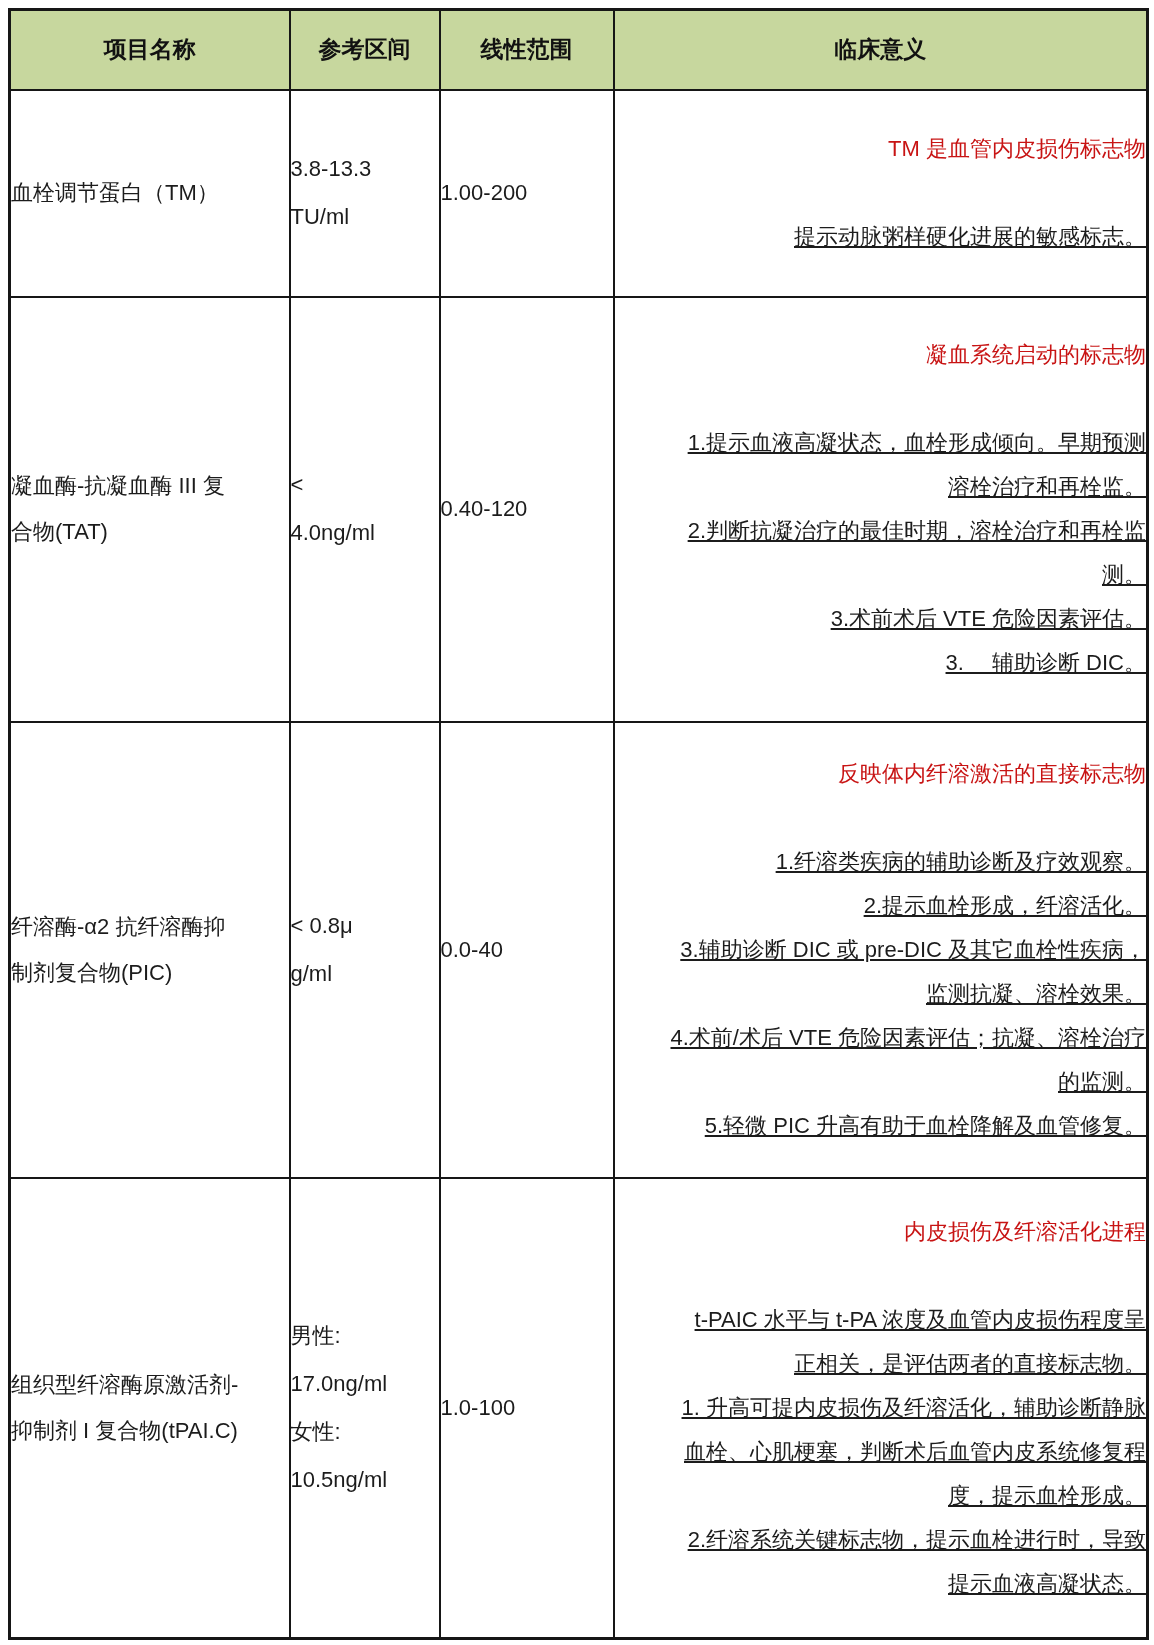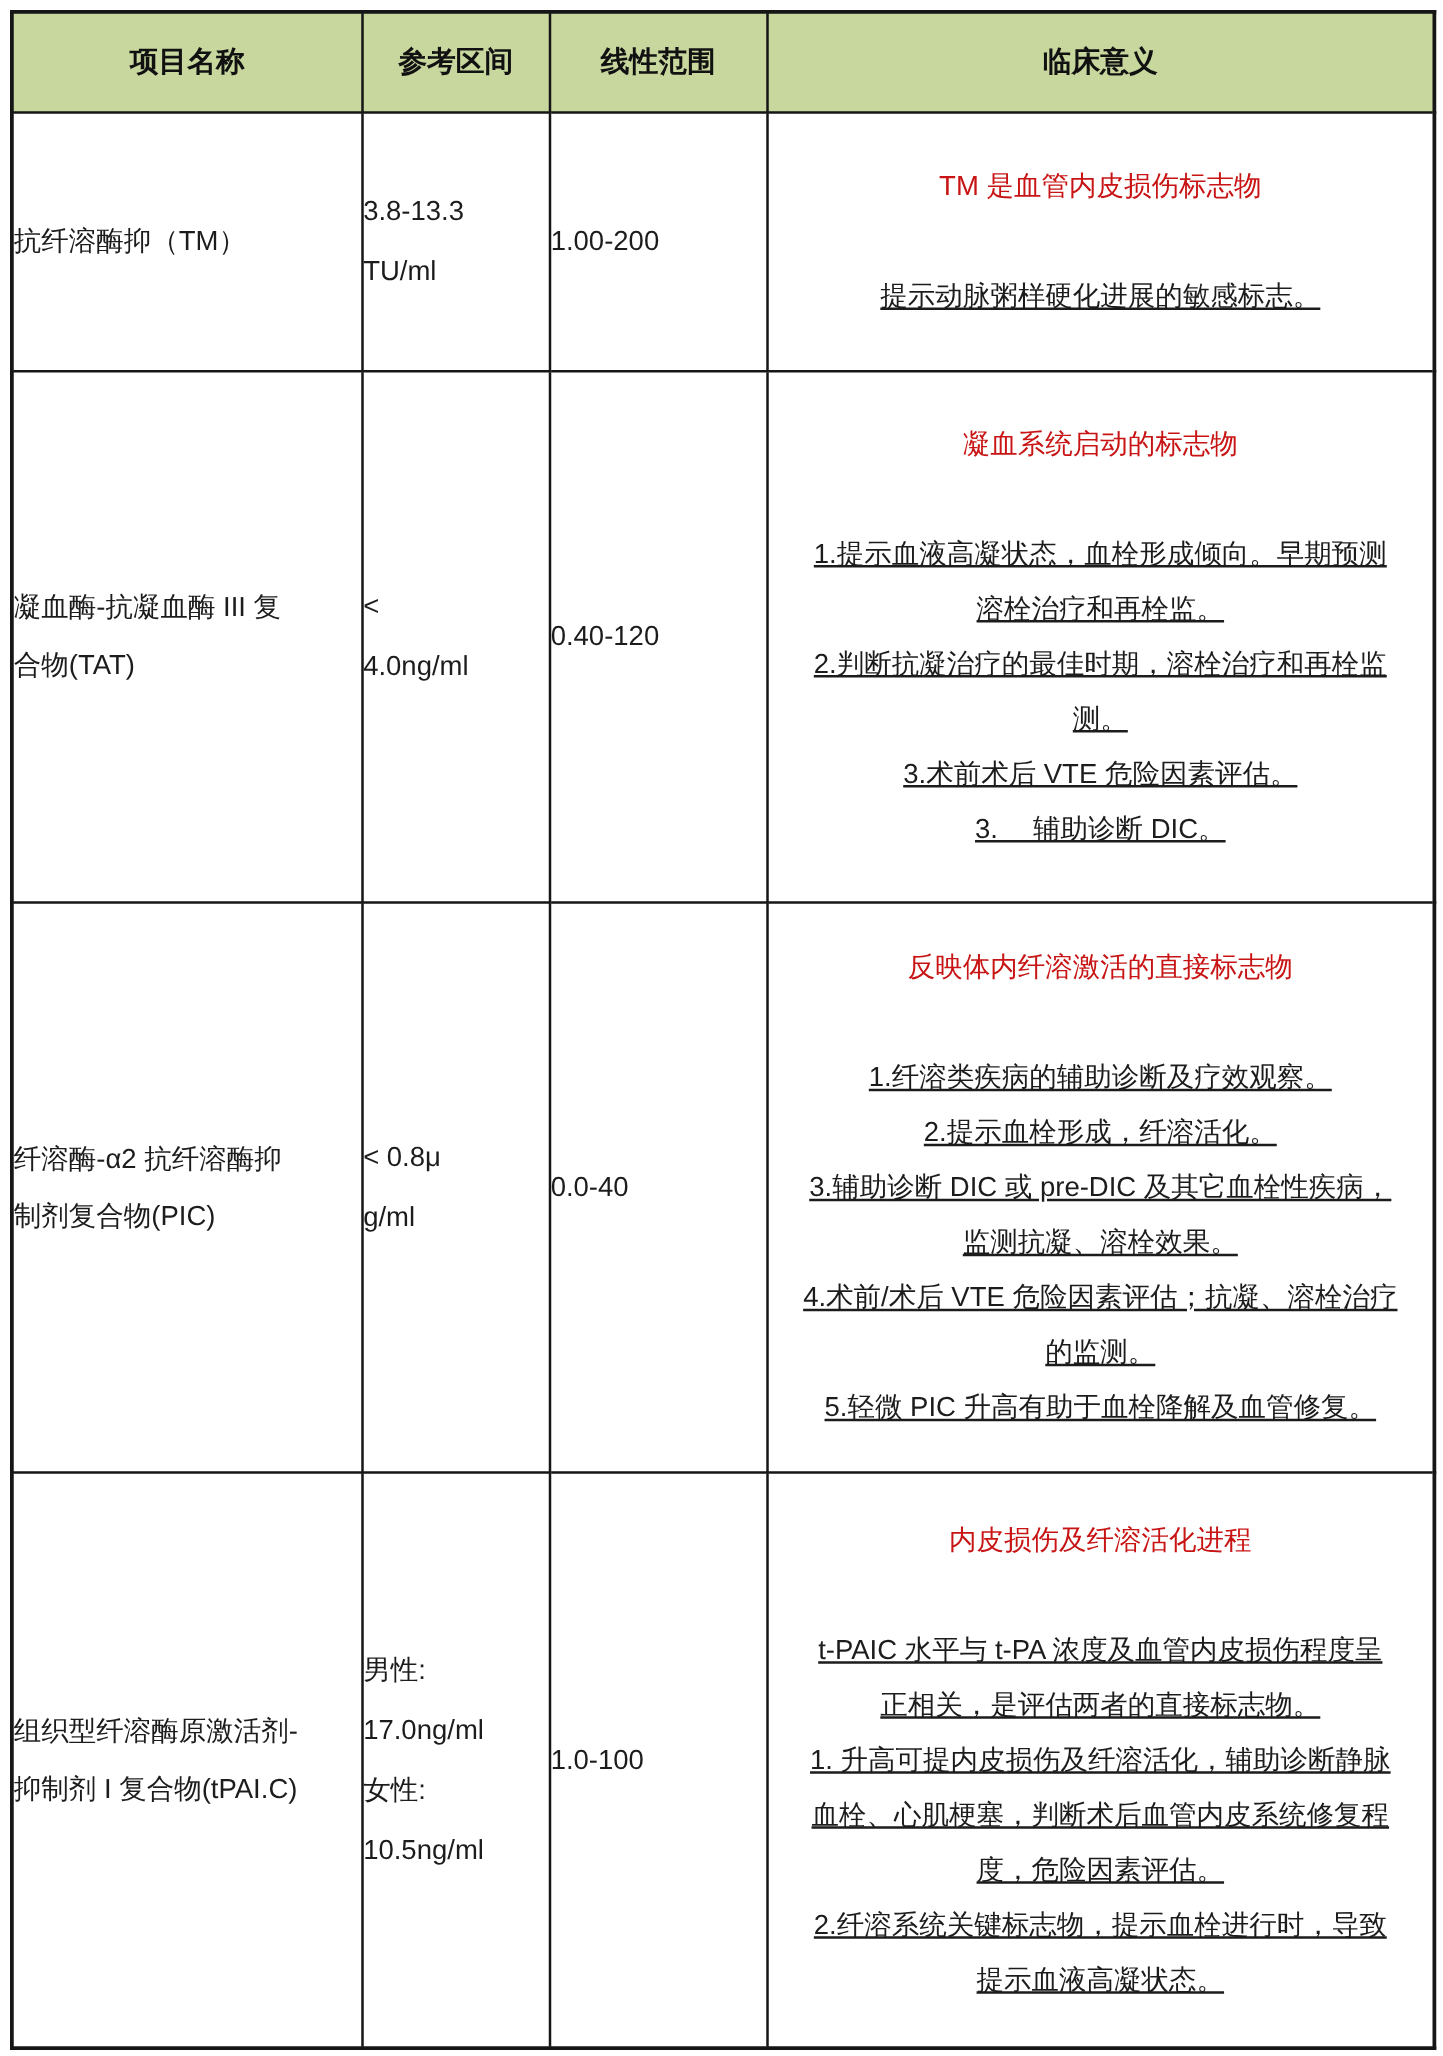--- a/index.html
+++ b/index.html
@@ -32,21 +32,21 @@
     color: #111111;
   }
   td.c-name, td.c-ref, td.c-range {
     text-align: left;
     font-size: 22px;
   }
   td.c-name .line { line-height: 46px; }
   td.c-ref .line  { line-height: 48px; }
   td.c-range      { line-height: 44px; }
   td.c-clin {
-    text-align: center;
+    text-align: right;
     font-size: 22px;
     padding-left: 14px;
     padding-right: 10px;
   }
   .clin-title {
     color: #c81414;
     line-height: 44px;
     margin-bottom: 44px;
     white-space: pre-wrap;
   }
@@ -76,21 +76,21 @@
         <th class="hdr">项目名称</th>
         <th class="hdr">参考区间</th>
         <th class="hdr">线性范围</th>
         <th class="hdr">临床意义</th>
       </tr>
     </thead>
     <tbody>
 
       <tr class="r1">
         <td class="c-name">
-          <div class="line">抗纤溶酶抑（TM）</div>
+          <div class="line">血栓调节蛋白（TM）</div>
           <div class="line"></div>
         </td>
         <td class="c-ref">
           <div class="line">3.8-13.3</div>
           <div class="line">TU/ml</div>
           <div class="line"></div>
           <div class="line"></div>
         </td>
         <td class="c-range">1.00-200</td>
         <td class="c-clin">
@@ -164,21 +164,21 @@
           <div class="line">女性:</div>
           <div class="line">10.5ng/ml</div>
         </td>
         <td class="c-range">1.0-100</td>
         <td class="c-clin">
           <div class="clin-title">内皮损伤及纤溶活化进程</div>
           <div class="clin-line">t-PAIC 水平与 t-PA 浓度及血管内皮损伤程度呈</div>
           <div class="clin-line">正相关，是评估两者的直接标志物。</div>
           <div class="clin-line">1. 升高可提内皮损伤及纤溶活化，辅助诊断静脉</div>
           <div class="clin-line">血栓、心肌梗塞，判断术后血管内皮系统修复程</div>
-          <div class="clin-line">度，危险因素评估。</div>
+          <div class="clin-line">度，提示血栓形成。</div>
           <div class="clin-line">2.纤溶系统关键标志物，提示血栓进行时，导致</div>
           <div class="clin-line">提示血液高凝状态。</div>
         </td>
       </tr>
 
     </tbody>
   </table>
 </div>
 
 </body></html>

